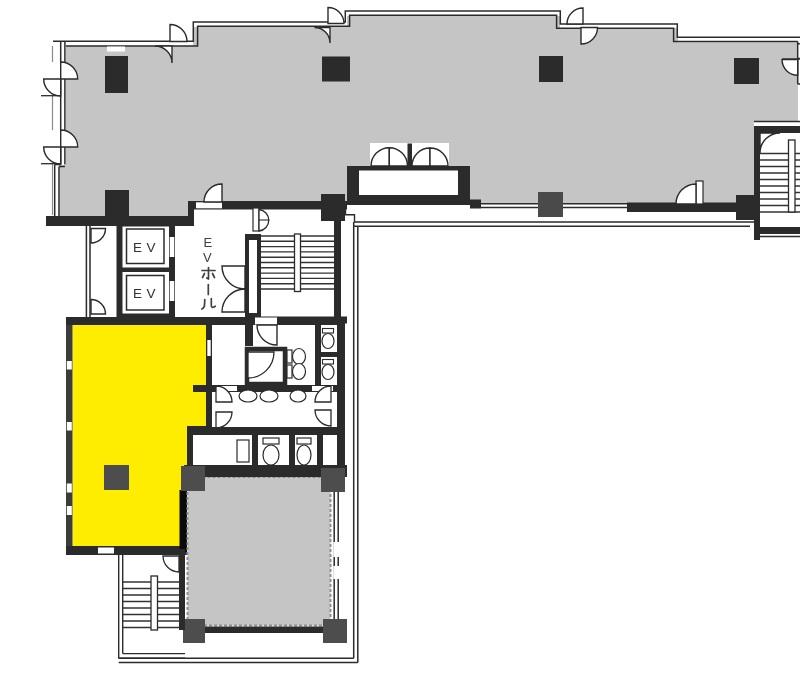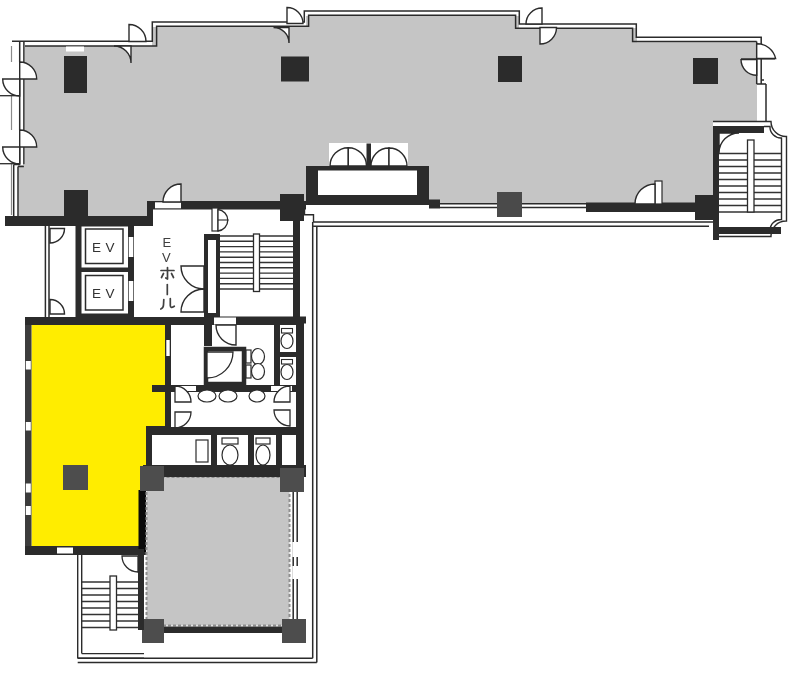--- a/index.html
+++ b/index.html
@@ -1,16 +1,16 @@
 <!DOCTYPE html>
 <html><head>
 <meta charset="utf-8">
 <style>
 html,body{margin:0;padding:0;background:#ffffff;}
-#plan{width:756px;height:684px;position:relative;font-family:"Liberation Sans",sans-serif;}
+#plan{width:756px;height:684px;position:relative;font-family:"Liberation Sans",sans-serif;padding-left:41px;}
 svg{display:block;}
 </style>
 </head>
 <body>
 <div id="plan">
 <svg width="800" height="684" viewBox="0 0 800 684">
 
 <rect x="0" y="0" width="800" height="684" fill="#ffffff"></rect>
 
 <path d="M25,46 H152 V27 H306 V16 H519 V28 H637 V42.3 H757 V121 H713 V204 H429 V166 H306 V201 H151 V216 H18.5 V165 H25 Z" fill="#c5c5c5"></path>

